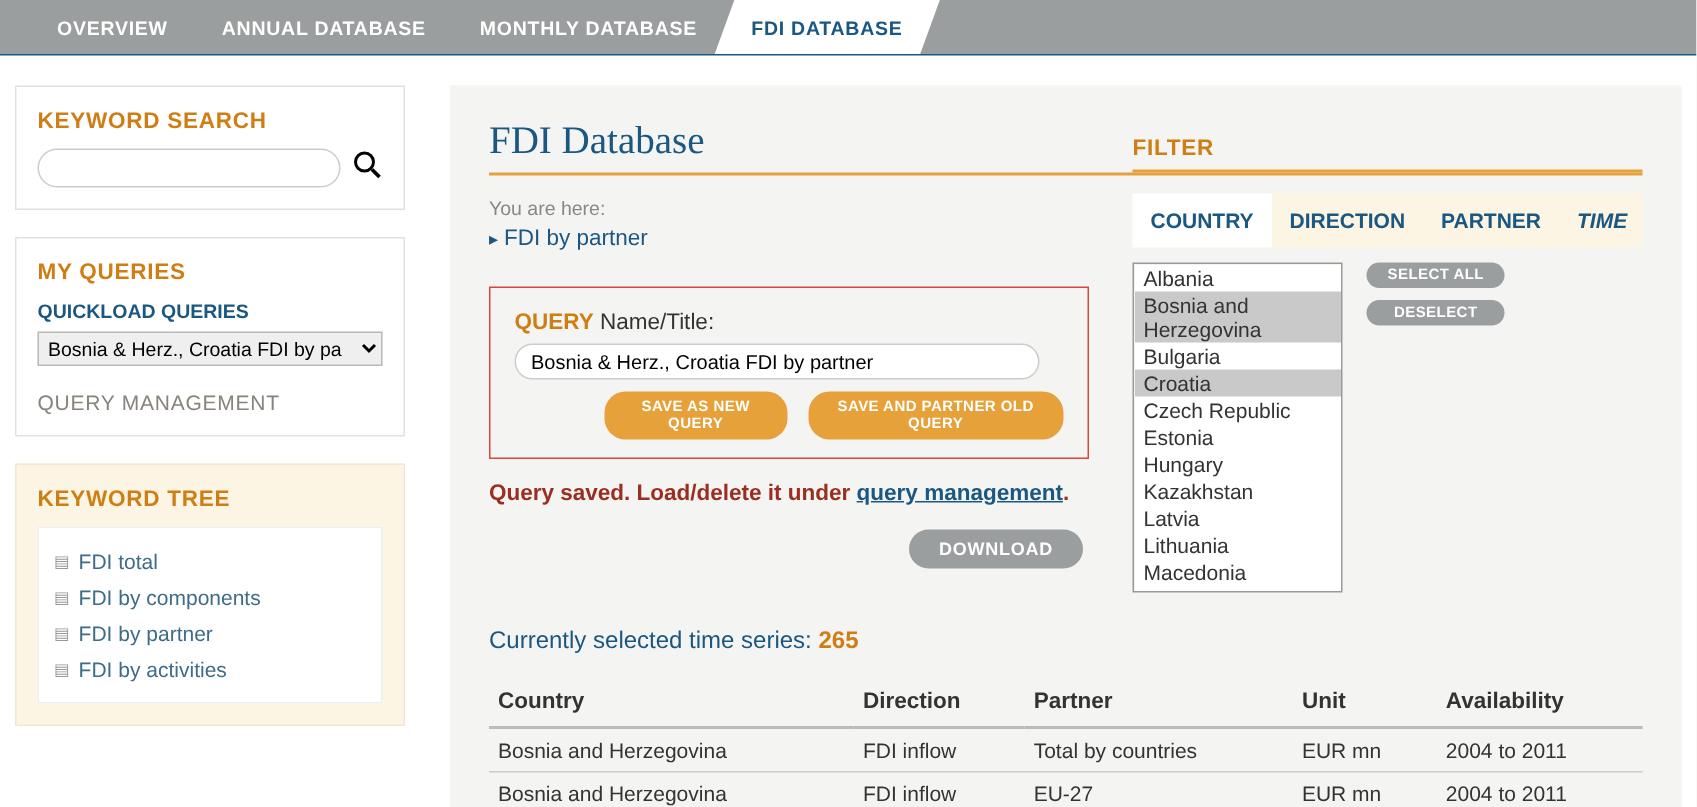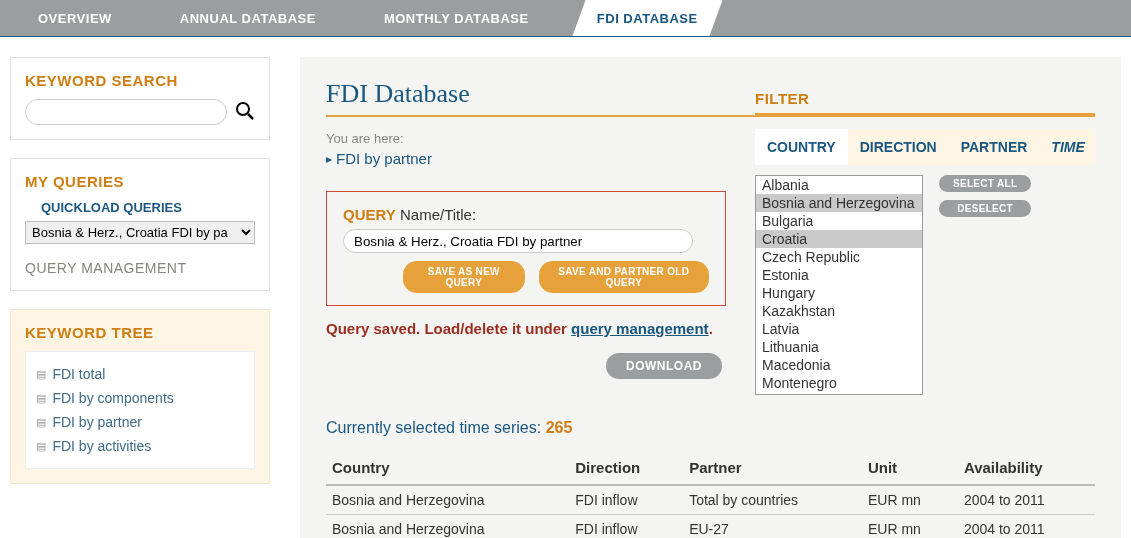--- a/index.html
+++ b/index.html
@@ -1,34 +1,34 @@
 <!DOCTYPE html>
 <html><head>
 <meta charset="utf-8">
 <style>
   * { box-sizing: border-box; margin: 0; padding: 0; }
   body { font-family: "Segoe UI", Arial, sans-serif; font-size: 14px; color: #333; background: #fff; width: 1131px; }
   
   
-  .topnav { background: #9b9e9e; height: 36px; display: flex; align-items: stretch; padding-left: 20px; gap: 32px; }
+  .topnav { background: #9b9e9e; height: 36px; display: flex; align-items: stretch; padding-left: 20px; }
   .topnav .tab { color: #fff; font-weight: 700; font-size: 13px; padding: 0 18px; display: flex; align-items: center; cursor: pointer; letter-spacing: .5px; }
   .topnav .tab.active { background: #fff; color: #1a5781; transform: skewX(-20deg); }
   .topnav .tab.active span { transform: skewX(20deg); }
   .nav-underline { border-bottom: 1px solid #1a5781; }
   
   .page { display: flex; padding: 20px 10px 0 10px; gap: 30px; }
   
   
   .left { width: 260px; flex: 0 0 260px; }
   .panel { border: 1px solid #e1e1e1; padding: 14px 14px 14px 14px; margin-bottom: 18px; background: #fff; }
   .panel h3 { color: #cf7e14; font-size: 15px; font-weight: 700; letter-spacing: .5px; margin-bottom: 10px; }
   .searchbar { display: flex; align-items: center; gap: 8px; }
   .searchbar input { flex: 1; border: 1px solid #ccc; border-radius: 14px; height: 26px; padding: 0 10px; }
   .searchbar .mag { font-size: 20px; cursor: pointer; line-height: 1;}
-  .quick-label { color: #1a5781; font-weight: 700; font-size: 13px; margin-bottom: 6px; display:block;margin-left:16px;}
+  .quick-label { color: #1a5781; font-weight: 700; font-size: 13px; margin-bottom: 6px; display:block;}
   .quick-select { width: 100%; border: 1px solid #bbb; font-size: 13px; padding: 2px;}
   .qm { color: #88847c; font-size: 14px; margin-top: 16px; letter-spacing:.5px;}
   
   .tree-panel { background: #fcf5e4; border: 1px solid #f0e8d2; padding: 14px; }
   .tree-panel h3 { color: #cf7e14; font-size: 15px; font-weight: 700; letter-spacing:.5px; margin-bottom:10px;}
   .tree-list { background: #fff; border: 1px solid #eee; padding: 10px 8px; }
   .tree-list .item { color: #3f6c87; font-size: 14px; padding: 4px 2px; cursor:pointer; display:flex; align-items:center; gap:6px;}
   .tree-list .item::before { content:"▤"; font-size:11px; color:#999;}
   
   
@@ -59,21 +59,21 @@
   table.data td { padding:6px 6px; border-bottom:1px solid #ccc; font-size:14px;}
   
   
   .filter { position:absolute; top:33px; right:26px; width:340px; }
   .filter h2 { color:#cf7e14; font-size:15px; font-weight:700; letter-spacing:.5px; margin-bottom:6px;}
   .ftabs { background:#fcf5e4; display:flex; align-items:center; height:36px; }
   .ftab { color:#1a5781; font-weight:700; font-size:14px; padding:0 12px; cursor:pointer; height:100%; display:flex; align-items:center;}
   .ftab.active { background:#fff;}
   .ftab.time { font-style:italic; margin-left:auto;}
   .filter-body { display:flex; gap:16px; margin-top:10px;}
-  .listbox { width:168px; height:220px; overflow-y:scroll; border:1px solid #999; background:#fff; font-size:14px;}
+  .listbox { width:140px; height:220px; overflow-y:scroll; border:1px solid #999; background:#fff; font-size:14px;}
   .listbox .opt { padding:1px 6px; cursor:pointer;}
   .listbox .opt.sel { background:#c9c9c9;}
   .filter-btns { display:flex; flex-direction:column; gap:8px;}
   .mini-pill { background:#9b9e9e; color:#fff; font-size:10px; font-weight:700; border:none; border-radius:12px; padding:3px 14px; cursor:pointer; letter-spacing:.3px;}
 </style>
 </head>
 <body>
 
 <div class="nav-underline">
   <div class="topnav" id="topnav">

